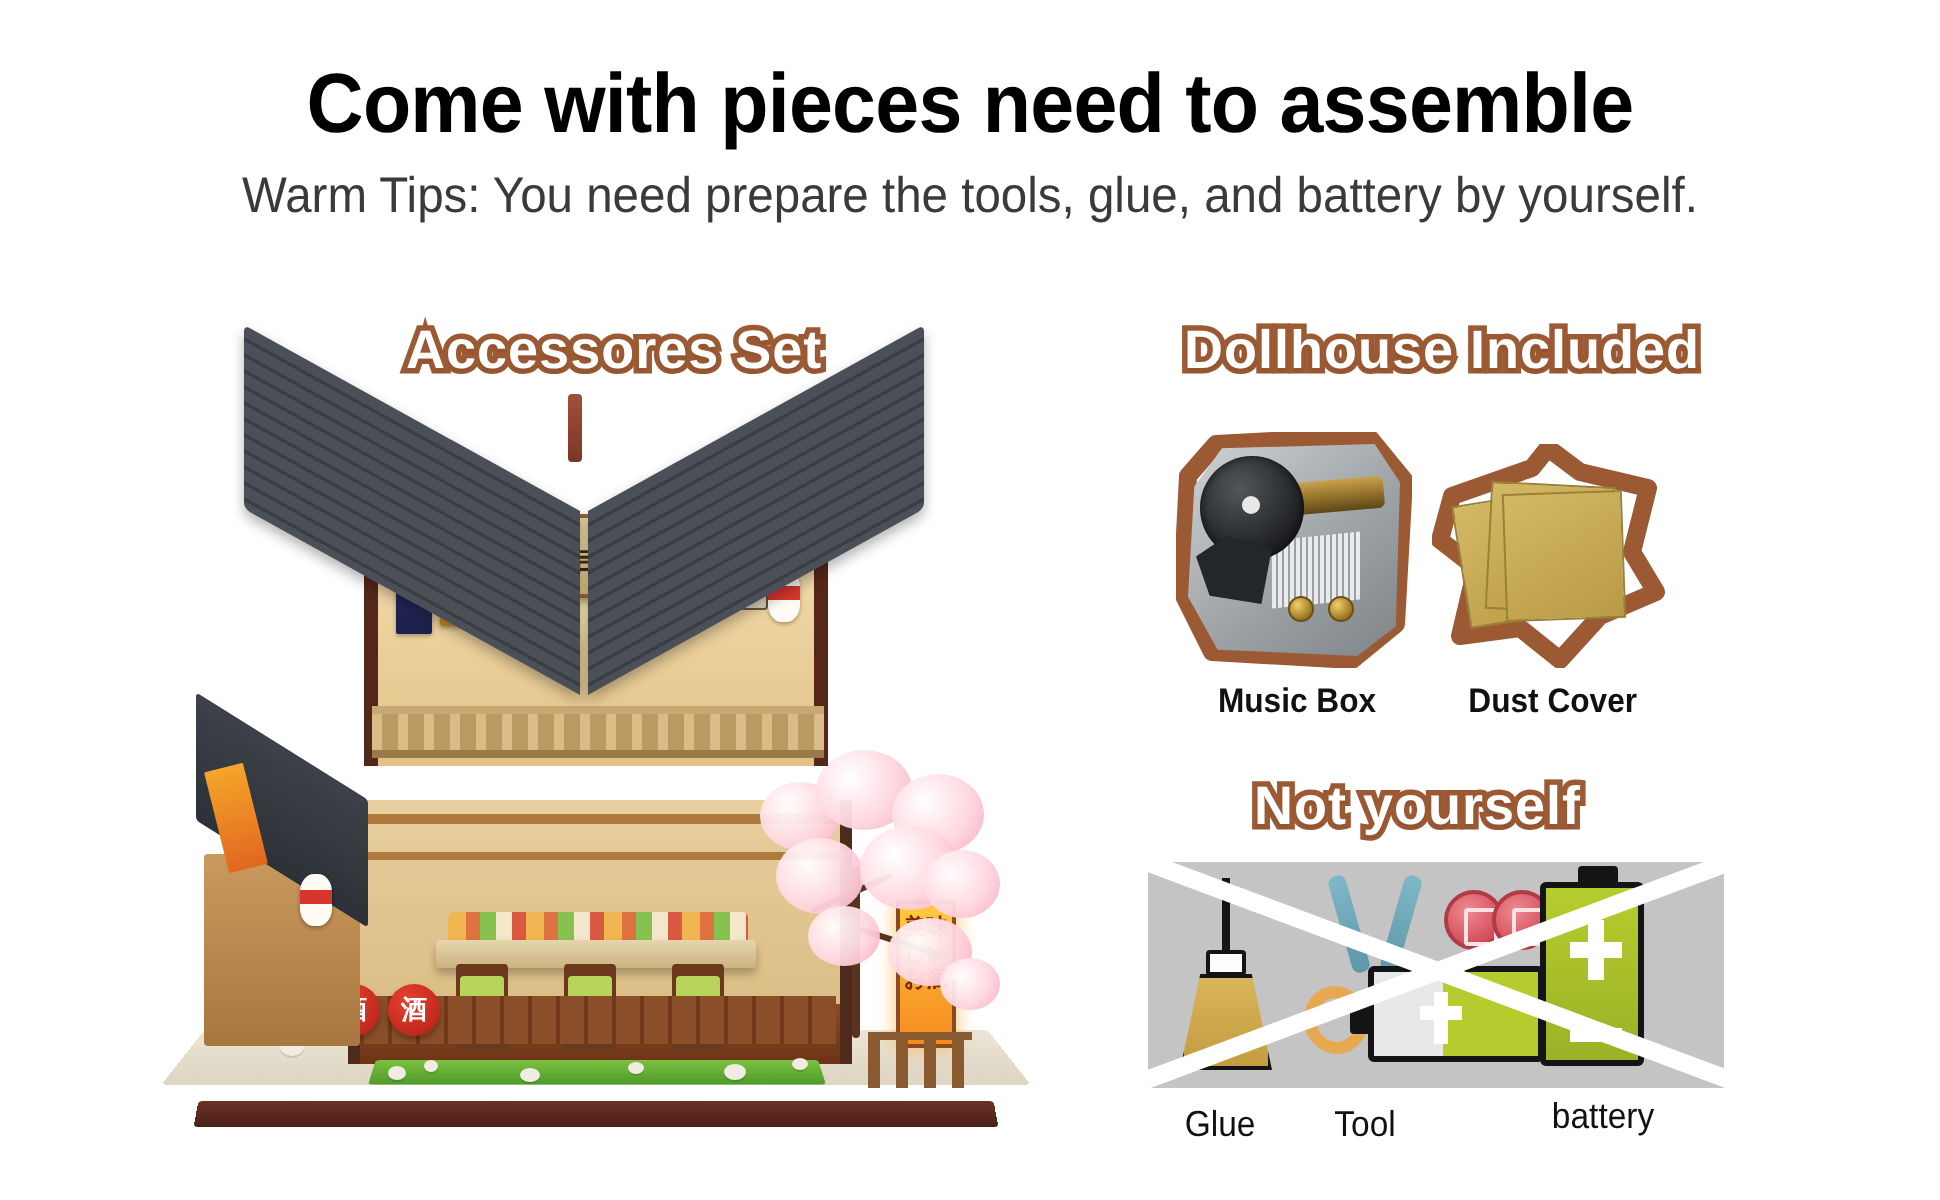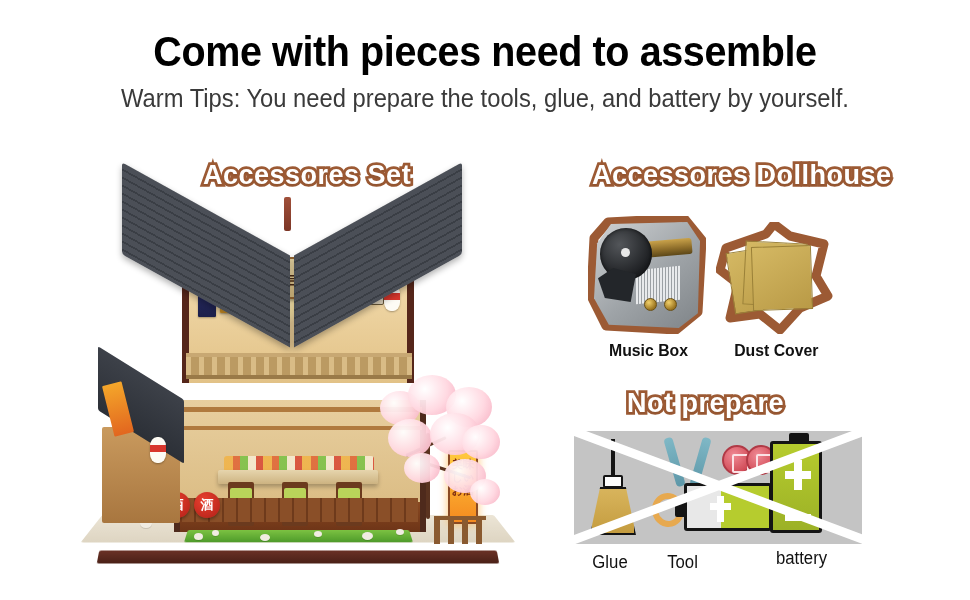--- a/index.html
+++ b/index.html
@@ -529,21 +529,21 @@
   <div class="dh-sign">
     <div class="sign-en">sushi</div>
     <div class="sign-jp">吉本寿司</div>
   </div>
 
   <div class="dh-roof-l"></div>
   <div class="dh-roof-r"></div>
   <div class="dh-ridge"></div>
 </div>
 
-<div class="outline-title" id="accessories-title">Accessores  Dollhouse</div>
+<div class="outline-title" id="accessories-title">Dollhouse  Included</div>
 
 <div class="sticker" id="music-box-sticker">
   <svg width="118" height="118" viewBox="0 0 118 118" style="position:absolute;left:0;top:0;">
     <path d="M20 6 L96 2 L114 24 L110 96 L88 114 L18 110 L3 80 L6 22 Z" fill="#ffffff" stroke="#9c5a34" stroke-width="9" stroke-linejoin="round"></path>
   </svg>
   <div class="mb-body"></div>
   <div class="mb-cylinder"></div>
   <div class="mb-comb"></div>
   <div class="mb-drum"></div>
   <div class="mb-arm"></div>
@@ -555,21 +555,21 @@
 <div class="sticker" id="dust-cover-sticker">
   <svg width="120" height="112" viewBox="0 0 120 112" style="position:absolute;left:0;top:0;">
     <path d="M10 26 L50 12 L58 2 L74 14 L108 22 L100 54 L112 74 L84 86 L64 108 L44 92 L14 96 L22 62 L4 48 Z" fill="#ffffff" stroke="#9c5a34" stroke-width="9" stroke-linejoin="round"></path>
   </svg>
   <div class="dc-sheet" style="left:14px; top:26px; width:62px; height:62px; transform:rotate(-9deg);"></div>
   <div class="dc-sheet" style="left:28px; top:20px; width:62px; height:64px; transform:rotate(3deg);"></div>
   <div class="dc-sheet" style="left:36px; top:24px; width:60px; height:64px; transform:rotate(-2deg);"></div>
 </div>
 <div class="sticker-caption" id="dust-cover-caption">Dust Cover</div>
 
-<div class="outline-title" id="not-included-title">Not prepare</div>
+<div class="outline-title" id="not-included-title">Not yourself</div>
 
 <div id="not-included-panel">
 
   <div class="glue-nozzle"></div>
   <div class="glue-cap"></div>
   <div class="glue-body"></div>
 
   <div class="sc-blade l"></div>
   <div class="sc-blade r"></div>
   <div class="sc-handle l"></div>

